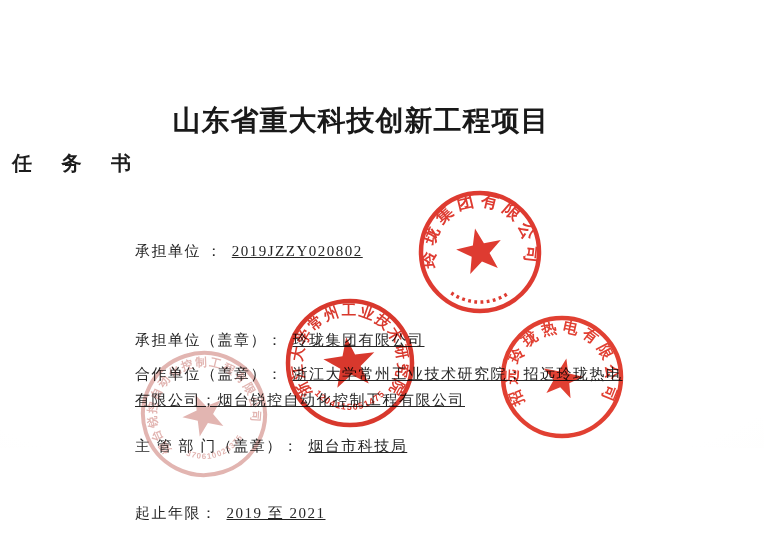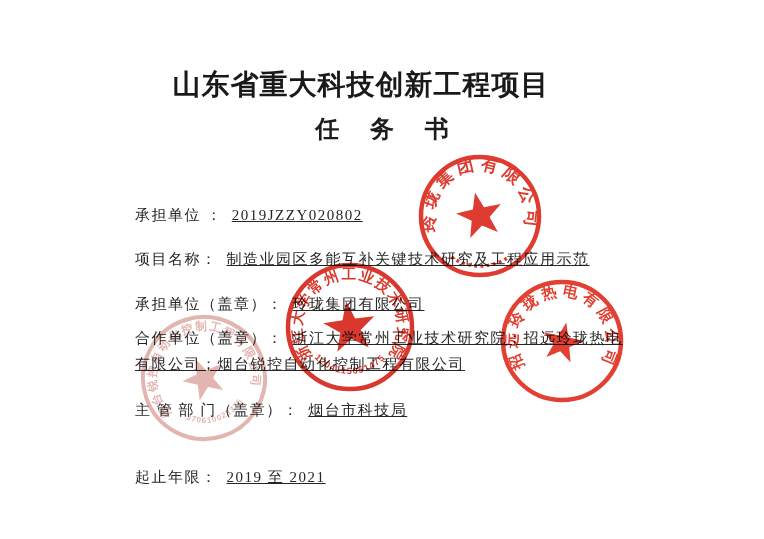--- a/index.html
+++ b/index.html
@@ -4,33 +4,33 @@
 <style>
   html,body{margin:0;padding:0;}
   body{
     width:764px;height:539px;overflow:hidden;
     background:#ffffff;
     font-family:"Liberation Serif","DejaVu Serif",serif;
   }
   .page{
     position:relative;width:764px;height:412px;
     background:radial-gradient(130% 130% at 48% 42%, #ffffff 55%, #fbfaf8 85%, #f4f3f0 100%);
+    margin-top:36px;
   }
   .doc-title{
     position:absolute;top:70px;left:0;width:722px;
     text-align:center;
     font-family:"Liberation Sans","DejaVu Sans",sans-serif;
     font-weight:700;font-size:28px;letter-spacing:1px;color:#191919;
     line-height:1.1;
   }
   .doc-subtitle{
     position:absolute;top:116px;left:0;width:764px;
-    text-align:center;
     font-family:"Liberation Sans","DejaVu Sans",sans-serif;
-    font-weight:700;font-size:24px;letter-spacing:12px;text-indent:12px;
+    font-weight:700;font-size:20px;letter-spacing:12px;text-indent:12px;
     color:#1c1c1c;line-height:1.1;
   }
   .line{
     position:absolute;left:135px;
     font-size:15px;letter-spacing:1.5px;color:#262626;
     white-space:pre;line-height:1.2;
   }
   .line .value{margin-left:9px;text-decoration:underline;}
   .line .label:empty + .value{margin-left:0;}
   .l1{top:206px;}
@@ -62,21 +62,20 @@
   </defs>
 </svg>
 
 <div class="page">
 
   <div class="doc-title">山东省重大科技创新工程项目</div>
   <div class="doc-subtitle">任 务 书</div>
 
   <div class="line l1"><span class="label">承担单位 ：</span><span class="value">2019JZZY020802</span></div>
 
-  <div class="line l2"><span class="label">项目名称：</span><span class="value">制造业园区多能互补关键技术研究及工程应用示范</span></div>
 
   <div class="line l3"><span class="label">承担单位（盖章）：</span><span class="value">玲珑集团有限公司</span></div>
 
   <div class="line l4"><span class="label">合作单位（盖章）：</span><span class="value">浙江大学常州工业技术研究院；招远玲珑热电</span></div>
 
   <div class="line l6"><span class="label">主 管 部 门（盖章）：</span><span class="value">烟台市科技局</span></div>
 
   <div class="line l5"><span class="label"></span><span class="value">有限公司；烟台锐控自动化控制工程有限公司</span></div>
 
   <div class="line l7"><span class="label">起止年限：</span><span class="value">2019 至 2021</span></div>

